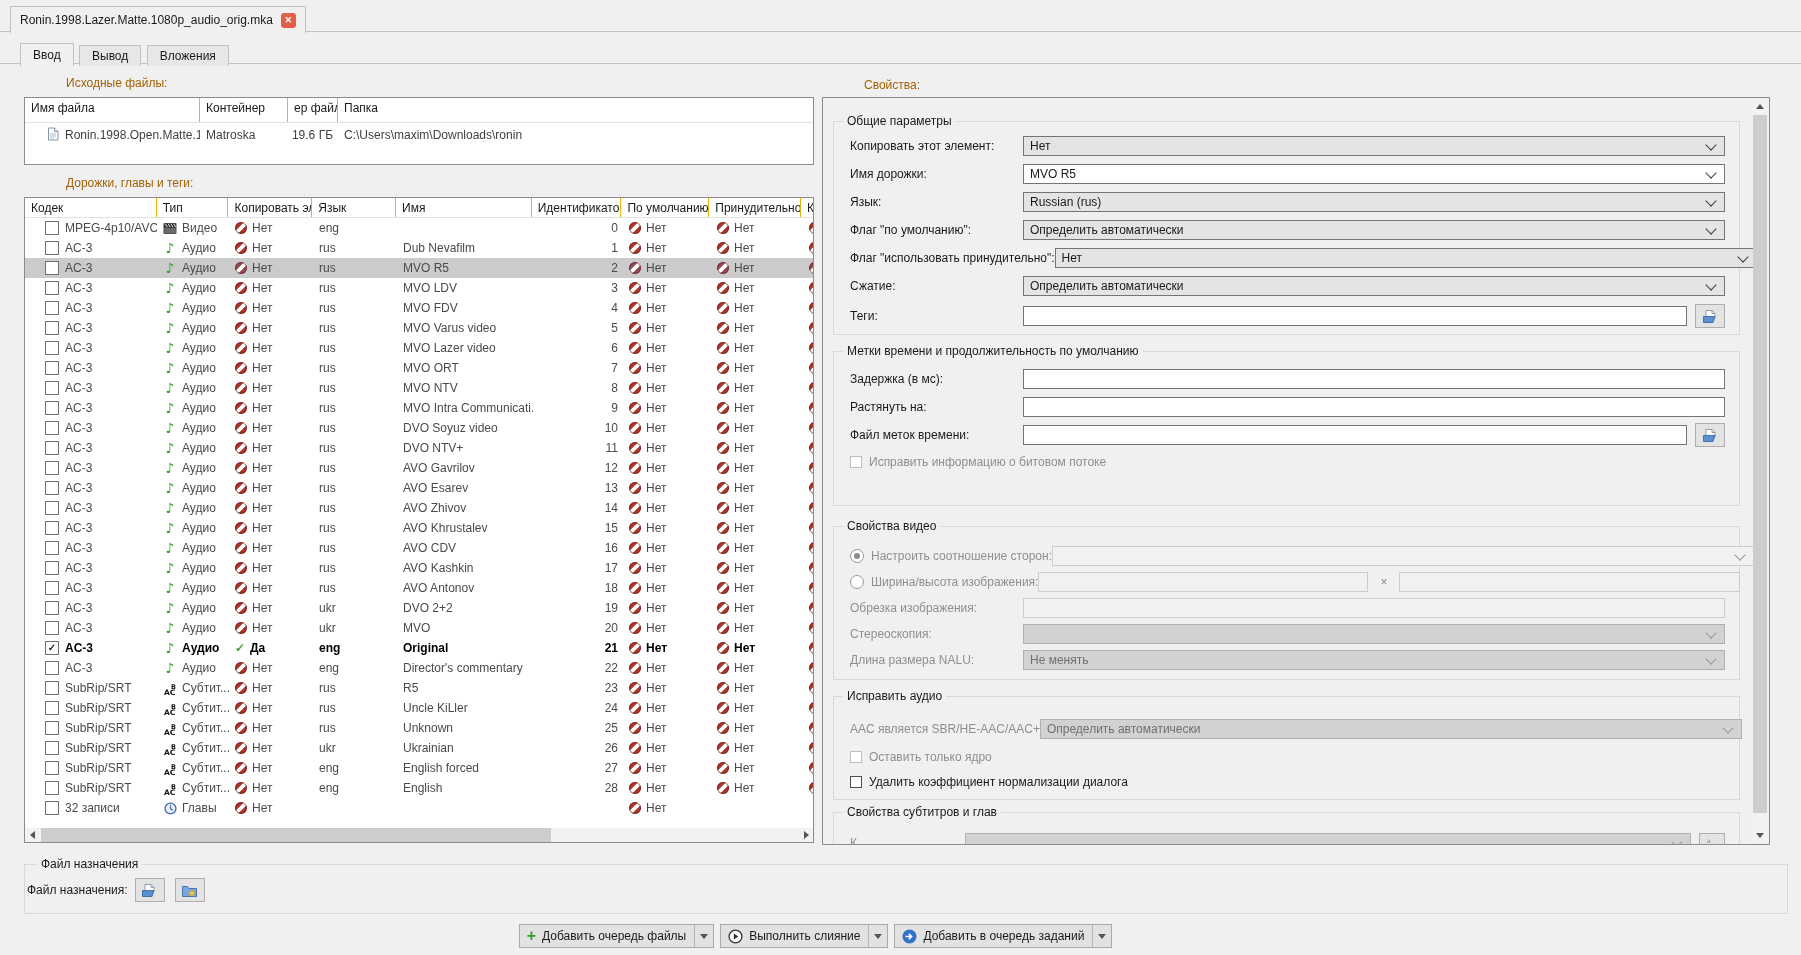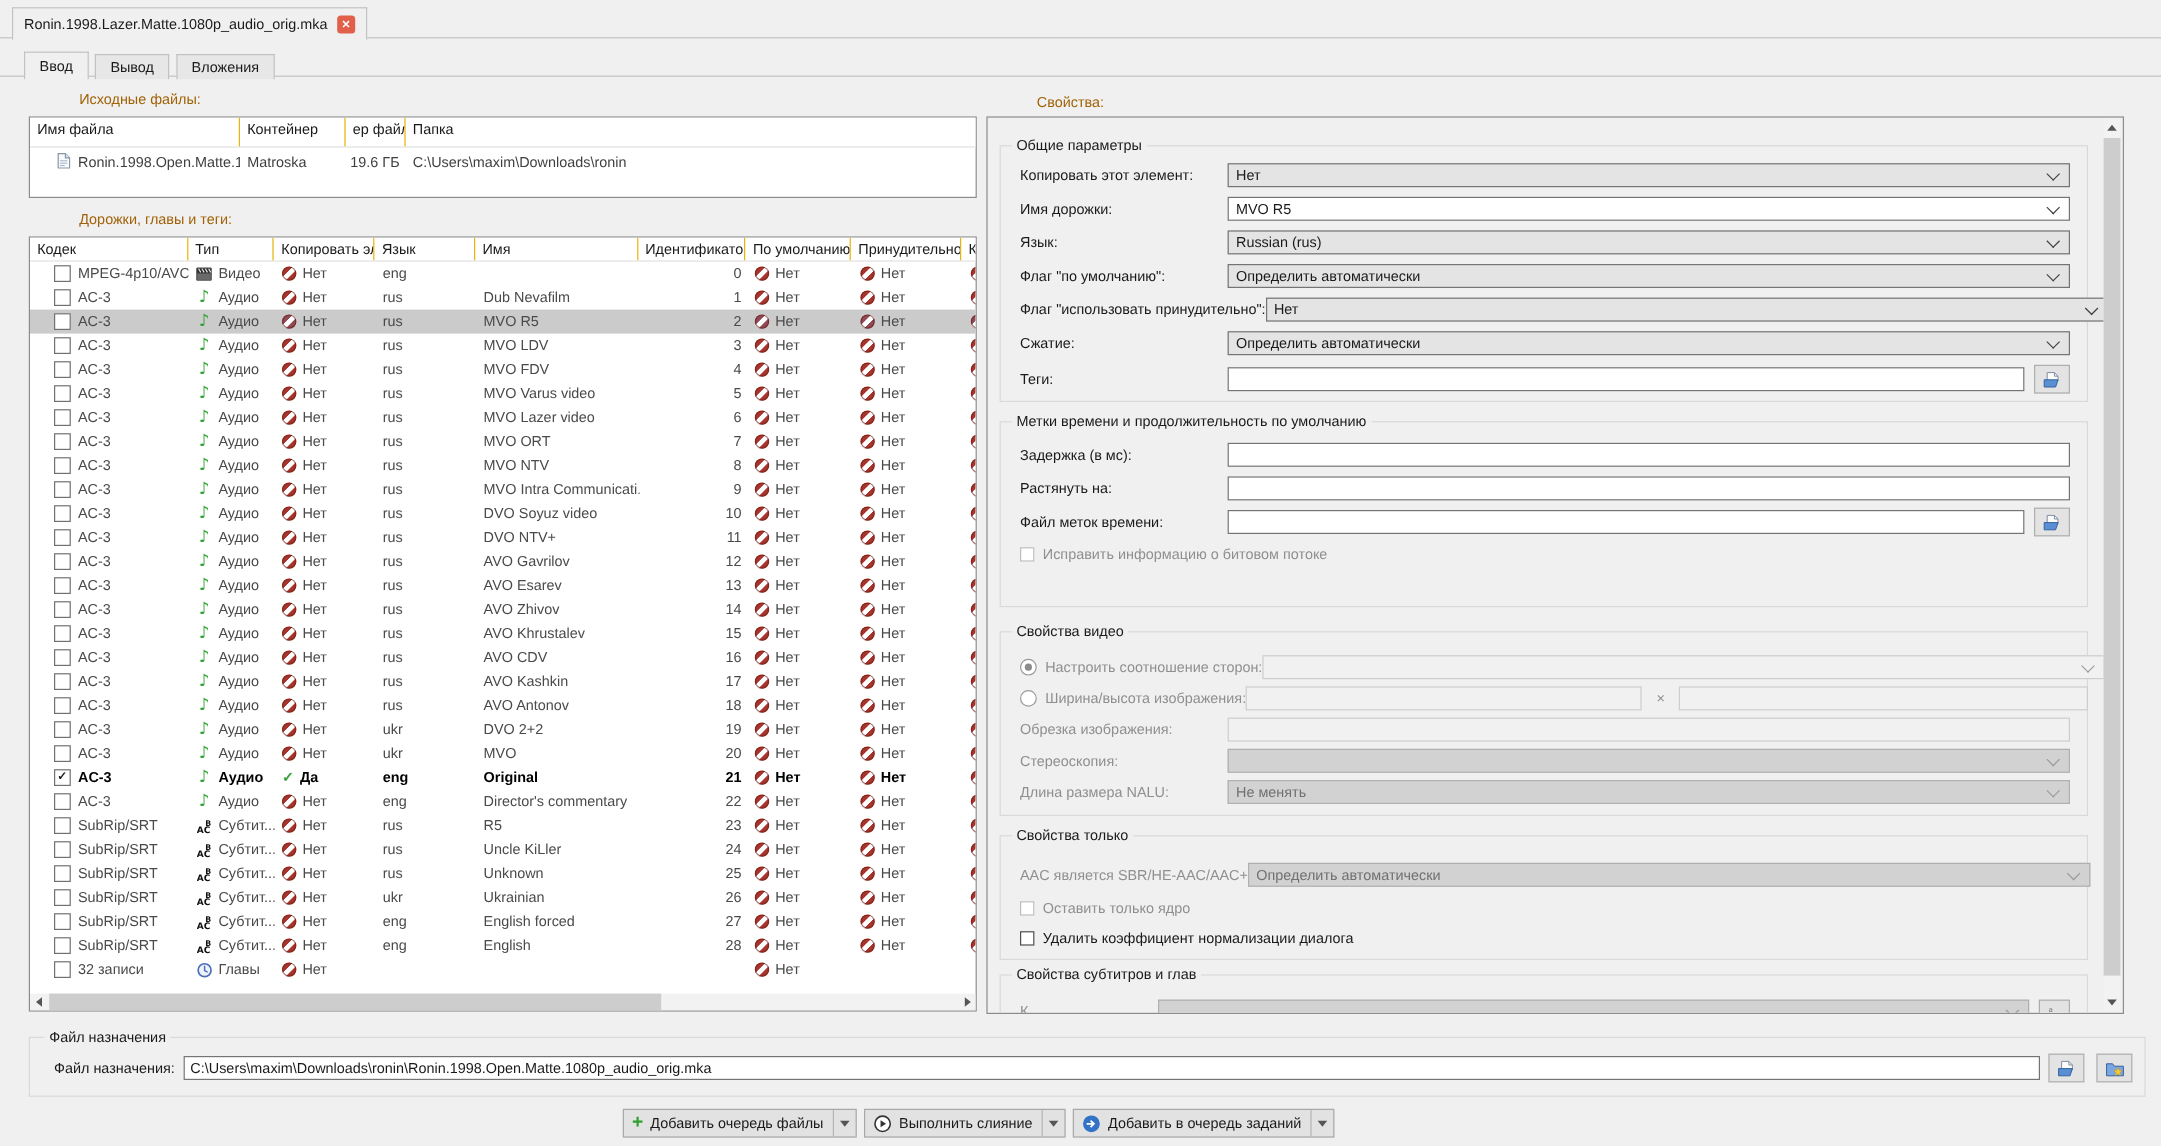--- a/index.html
+++ b/index.html
@@ -85,21 +85,21 @@
   .rad.on::after{content:"";position:absolute;inset:3px;background:#8c8c8c;border-radius:50%;}
   .pchk{width:12px;height:12px;background:#fff;flex:none;margin-right:7px;box-sizing:border-box;}
   .pchk.dis{border:1px solid #bdbdbd;}
   .pchk.en{border:1px solid #4d4d4d;}
   .chkrow{display:flex;align-items:center;height:17px;margin:0 14px 8px 16px;}
   .xsep{color:#8f8f8f;padding:0 4px;}
   .win1{width:330px;}
   
   .dest{position:absolute;left:24px;top:864px;width:1764px;height:50px;border:1px solid #d9d9d9;box-sizing:border-box;}
   .dest-title{position:absolute;top:-8px;left:12px;background:#f0f0f0;padding:0 4px;}
-  .drow{position:absolute;left:20px;right:10px;top:13px;display:flex;align-items:center;gap:7px;}
+  .drow{position:absolute;left:2px;right:10px;top:13px;display:flex;align-items:center;gap:7px;}
   .dest-input{flex:1;min-width:0;}
   
   .actions{position:absolute;top:924px;left:0;width:100%;display:flex;justify-content:center;gap:6px;transform:translateX(-85px);}
   .sbtn{height:24px;border:1px solid #a9a9a9;background:#e2e2e2;display:flex;align-items:center;box-sizing:border-box;}
   .sbtn .ic{margin-left:7px;display:flex;align-items:center;}
   .sbtn .lab{padding:0 6px;}
   .split{width:1px;align-self:stretch;background:#b5b5b5;margin-left:2px;}
   .arr{width:18px;display:flex;align-items:center;justify-content:center;align-self:stretch;}
   .plus{color:#2ea12e;font-weight:bold;font-size:16px;line-height:14px;}
 </style>
@@ -1218,21 +1218,21 @@
     <div class="prow m6">
         <label class="dim">Длина размера NALU:</label>
       <div class="combo dark ctrl">
           <span>Не менять</span>
           <span class="chev"></span>
         </div>
       </div>
   </div>
 
   <div class="gbox g4">
-    <div class="gtitle">Свойства только</div>
+    <div class="gtitle">Исправить аудио</div>
     <div class="gpad4"></div>
     <div class="prow m9">
         <label class="dim">AAC является SBR/HE-AAC/AAC+</label>
       <div class="combo dark ctrl">
           <span>Определить автоматически</span>
           <span class="chev"></span>
         </div>
       </div>
     <div class="chkrow">
         <span class="pchk dis"></span>
@@ -1271,21 +1271,20 @@
     <span class="va down">
         <span class="tri-d"></span>
       </span>
   </div>
 </div>
 
 <div class="dest">
   <div class="dest-title">Файл назначения</div>
   <div class="drow">
     <label>Файл назначения:</label>
-    <input class="tin dest-input" value="C:\Users\maxim\Downloads\ronin\Ronin.1998.Open.Matte.1080p_audio_orig.mka" style="">
     <span class="mini">
         <svg width="17" height="15" viewBox="0 0 17 15">
           <path d="M4 1.5 h6 l3 3 V8.5 h-9 Z" fill="#fdfdfd" stroke="#7a8aa0" stroke-width="0.8"></path>
           <path d="M10 1.5 v3 h3" fill="none" stroke="#7a8aa0" stroke-width="0.8"></path>
           <path d="M1.5 7.5 h11.5 l-2 6 H1.5 Z" fill="#5b8fd4" stroke="#2e5e9e" stroke-width="0.8"></path>
         </svg>
       </span>
     <span class="mini" style="margin-left:3px">
         <svg width="17" height="15" viewBox="0 0 17 15">
           <path d="M1.5 3.5 h5 l1.5 2 h7.5 v8 h-14 Z" fill="#7aa7e0" stroke="#2e5e9e" stroke-width="0.8"></path>

